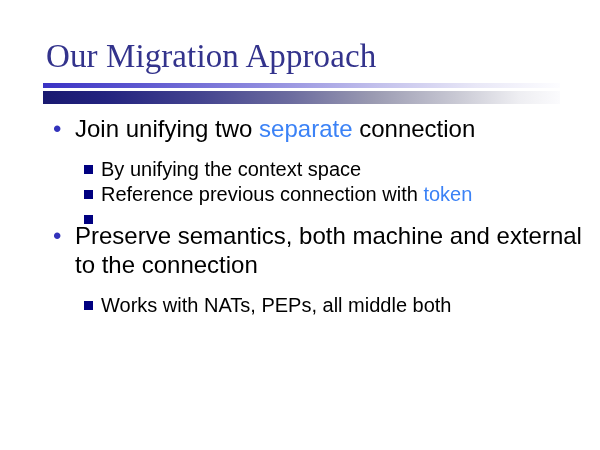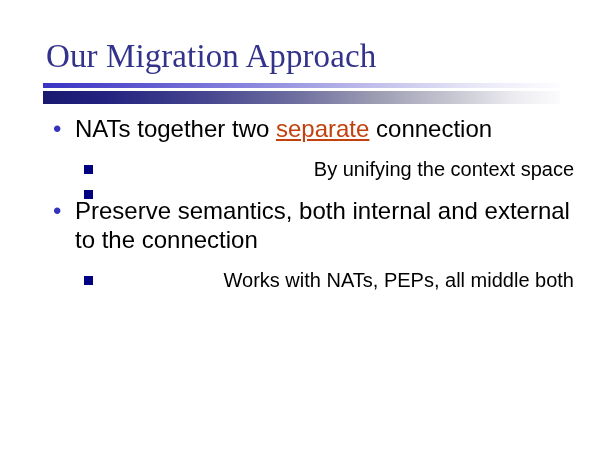--- a/index.html
+++ b/index.html
@@ -76,54 +76,53 @@
     text-align: left;
   }
   .lvl2 {
     position: relative;
     padding-left: 101px;
     font-size: 20px;
     line-height: 25px;
     color: #000000;
     margin: 0;
     padding-right: 26px;
-    text-align: right;
   }
   .lvl2 .marker {
     position: absolute;
     left: 84px;
     top: 8px;
     width: 9px;
     height: 9px;
     background: #000080;
   }
   .accent {
-    color: #c2410c;
-    text-decoration: underline;
+    color: #3b82f6;
   }
   .gap-after {
     margin-bottom: 14px;
   }
   .gap-before {
     margin-top: 12px;
   }
 </style>
 </head>
 <body>
 
 <div id="slide">
 
   <div id="slide-title">Our Migration Approach</div>
 
   <div class="rule-wrap" id="rule-thin"></div>
 
   <div class="rule-wrap" id="rule-thick"></div>
 
   <div id="body">
-      <div class="lvl1 gap-after"><span class="marker">•</span><span><span>NATs together two </span><span class="accent">separate</span><span> connection</span></span></div>
+      <div class="lvl1 gap-after"><span class="marker">•</span><span><span>Join unifying two </span><span class="accent">separate</span><span> connection</span></span></div>
       <div class="lvl2"><span class="marker"></span><span><span>By unifying the context space</span></span></div>
+      <div class="lvl2"><span class="marker"></span><span><span>Reference previous connection with </span><span class="accent">token</span></span></div>
       <div class="lvl2 gap-after"><span class="marker"></span></div>
-      <div class="lvl1 gap-before gap-after"><span class="marker">•</span><span><span>Preserve semantics, both internal and external to the connection</span></span></div>
+      <div class="lvl1 gap-before gap-after"><span class="marker">•</span><span><span>Preserve semantics, both machine and external to the connection</span></span></div>
       <div class="lvl2"><span class="marker"></span></div>
       <div class="lvl2"><span class="marker"></span><span><span>Works with NATs, PEPs, all middle both</span></span></div>
     </div>
 
 </div>
 
 </body></html>

